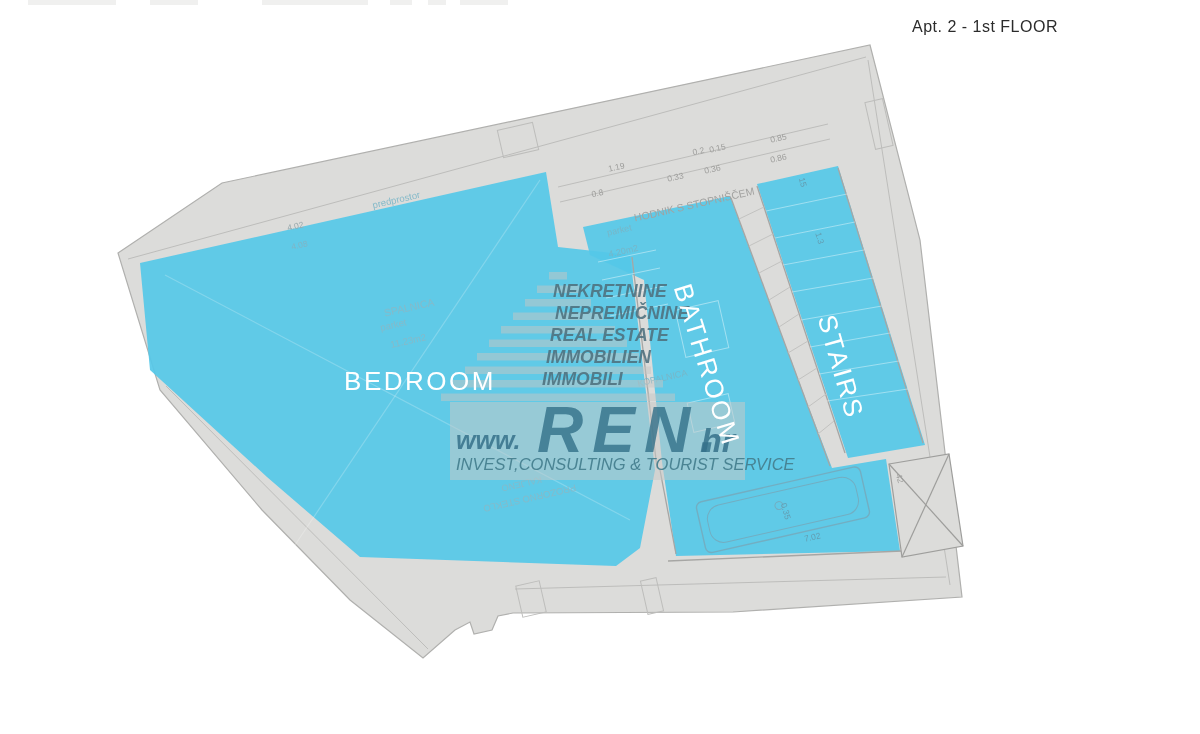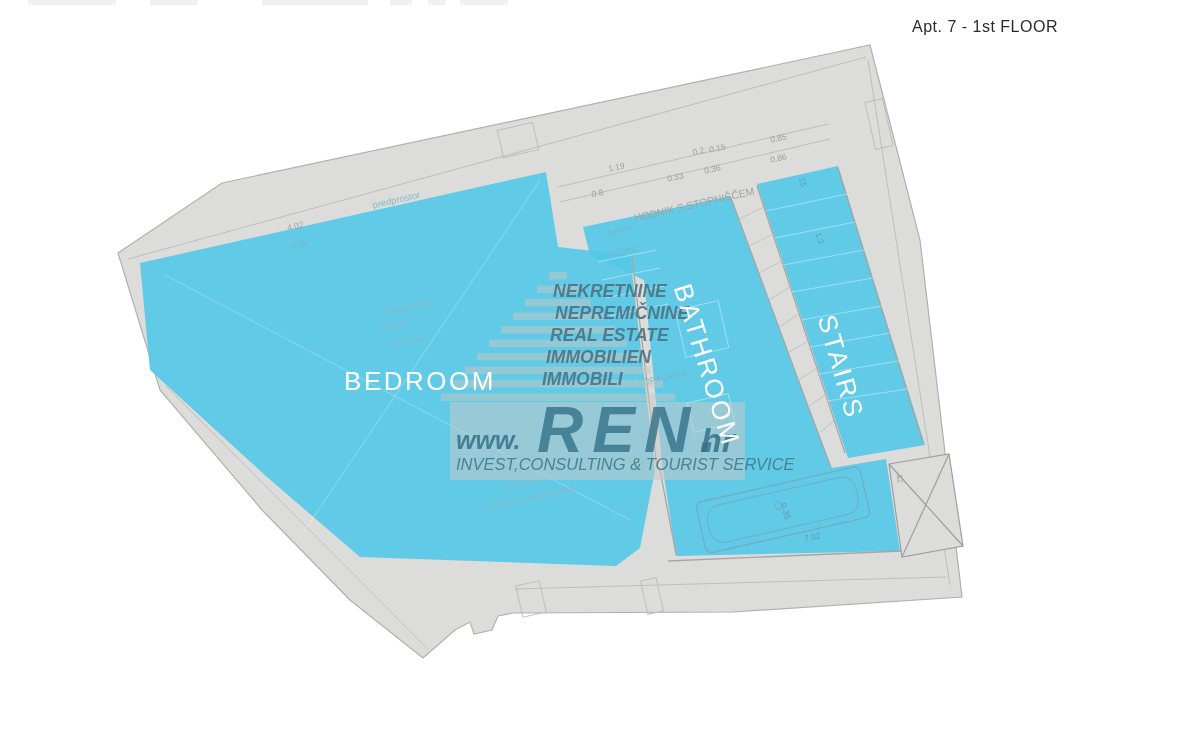--- a/index.html
+++ b/index.html
@@ -165,14 +165,14 @@
     <text x="456" y="470" font-size="16.5" font-style="italic" fill="#46808f" fill-opacity="0.95">INVEST,CONSULTING &amp; TOURIST SERVICE</text>
   </g>
 
   <g>
     <text class="room-label" x="420" y="390" font-size="27" text-anchor="middle">BEDROOM</text>
     <text class="room-label" x="707" y="374" text-anchor="middle" transform="rotate(72.8 707 365)">BATHROOM</text>
     <text class="room-label" x="841" y="376" text-anchor="middle" transform="rotate(74 841 367)">STAIRS</text>
   </g>
 </svg>
 
-<div id="floor-title">Apt. 7 - 1st FLOOR</div>
+<div id="floor-title">Apt. 2 - 1st FLOOR</div>
 </div>
 
 </body></html>

